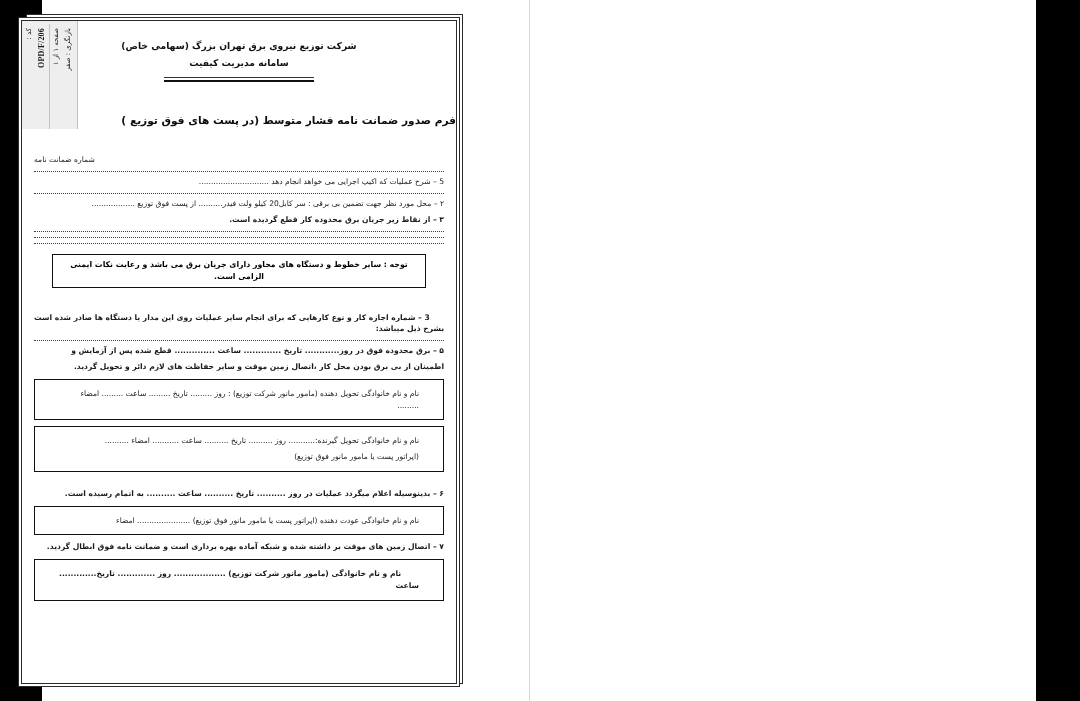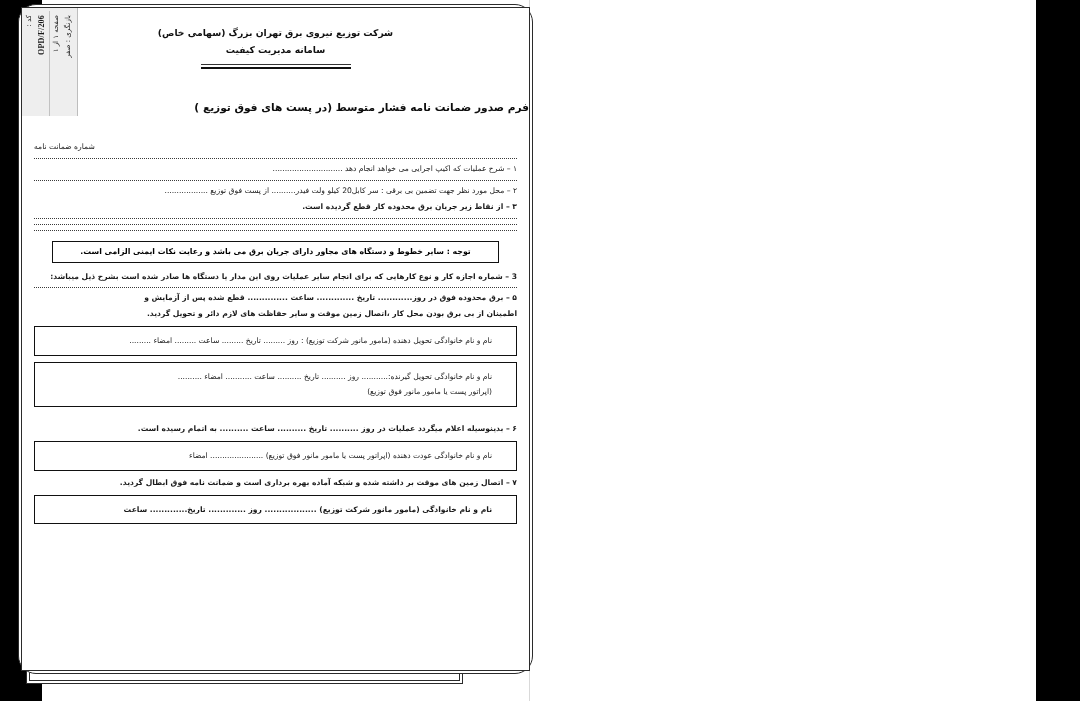--- a/index.html
+++ b/index.html
@@ -42,21 +42,21 @@
     padding: 2px;
   }
   .page-inner {
     width: 100%;
     height: 100%;
     border: 1px solid #2b2b2b;
     position: relative;
     background: #ffffff;
   }
   #page-left  { left: 26px; top: 14px; width: 437px; height: 670px; }
-  #page-right { left: 18px; top: 4px; width: 515px; height: 670px; border-radius: 18px; }
+  #page-right { left: 18px; top: 17px; width: 442px; height: 670px; }
 
   
   .code-strip {
     position: absolute;
     top: 0; left: 0;
     display: flex;
     flex-direction: row;
     align-items: flex-start;
     height: 108px;
     background: #eeeeee;
@@ -142,21 +142,21 @@
     margin: 4px 0;
     text-align: justify;
     text-align-last: right;
   }
   p.para.ta-right { text-align: right; }
   p.para.ta-center { text-align: left; font-weight: bold; }
 
   .notice {
     border: 1.8px solid #111;
     padding: 4px 6px;
-    margin: 10px 18px 8px 18px;
+    margin: 10px 18px 24px 18px;
     font-size: 7.8px;
     font-weight: bold;
     text-align: center;
     color: #000;
   }
 
   .framed {
     border: 1.6px solid #111;
     padding: 6px 8px;
     margin: 6px 0;
@@ -294,21 +294,21 @@
       </div>
 
       <div class="form-title">فرم صدور ضمانت نامه فشار متوسط (در پست های فوق توزیع )</div>
 
       <div class="body-area">
 
         <div class="spacer-md"></div>
         <div class="lbl-right">شماره ضمانت نامه</div>
         <div class="dotline"></div>
 
-        <p class="para ta-right">۱ – شرح عملیات که اکیپ اجرایی می خواهد انجام دهد  .............................</p>
+        <p class="para ta-right">5 – شرح عملیات که اکیپ اجرایی می خواهد انجام دهد  .............................</p>
         <div class="dotline"></div>
         <p class="para ta-right">۲ – محل مورد نظر جهت تضمین بی برقی : سر کابل20 کیلو ولت فیدر.......... از پست فوق توزیع  ..................</p>
         <p class="para ta-center">۳ – از نقاط زیر جریان برق محدوده کار قطع گردیده است.</p>
         <div class="dotline"></div>
         <div class="dotline"></div>
         <div class="dotline"></div>
 
         <div class="notice">
           <span>توجه : سایر خطوط و دستگاه های مجاور دارای جریان برق می باشد و رعایت نکات ایمنی الزامی است.</span>
         </div>

